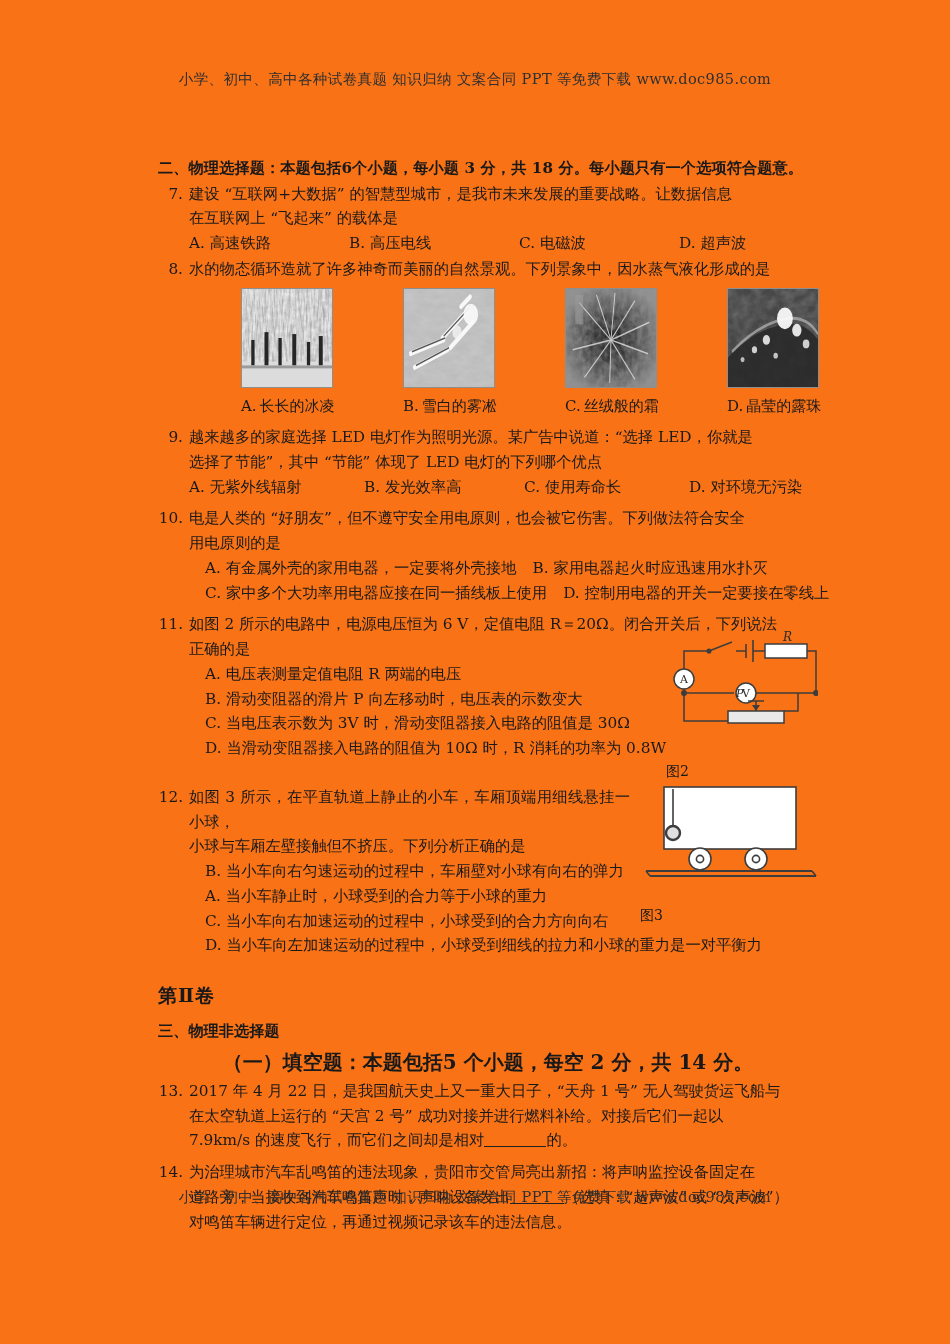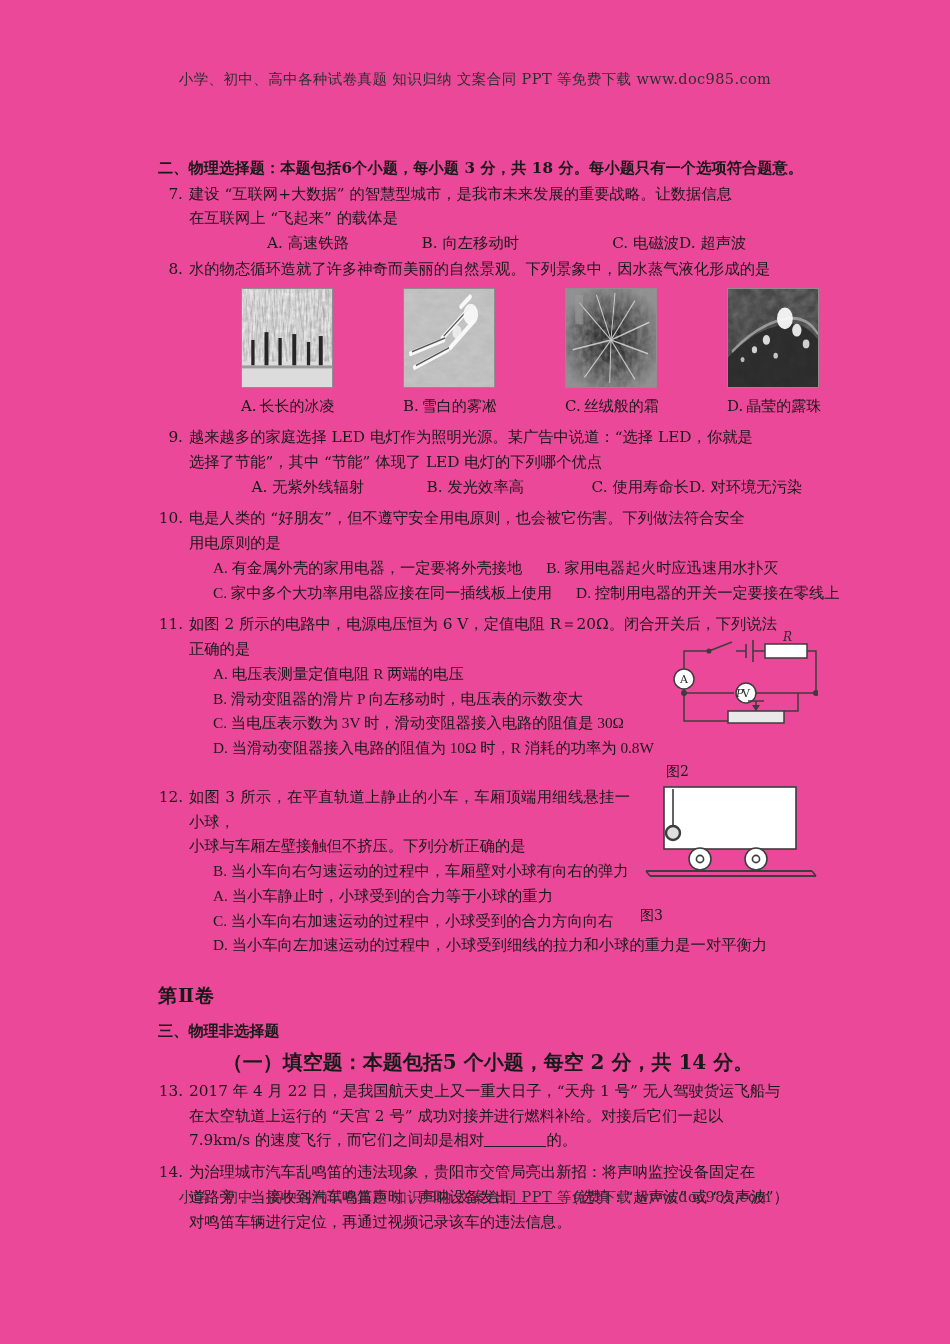--- a/index.html
+++ b/index.html
@@ -6,21 +6,21 @@
   html, body {
     margin: 0; padding: 0;
     width: 950px; height: 1344px;
     background: #ffffff;
     font-family: "DejaVu Serif", "Liberation Serif", serif;
     overflow: hidden;
   }
   #page {
     position: relative;
     width: 950px; height: 1344px;
-    background: #ec4899;
+    background: #f97316;
   }
 
   
   .wm {
     position: absolute;
     left: 0; width: 950px;
     text-align: center;
     font-family: "DejaVu Serif", "Liberation Serif", serif;
     font-size: 14.5px;
     color: #2f2f2f;
@@ -57,25 +57,24 @@
   }
   .q .num { text-align: right; padding-right: 6px; white-space: nowrap; }
   .q .body { }
 
   .stem { text-align: justify; text-justify: inter-ideograph; }
 
   
   .opts-inline {
     display: flex;
     margin-top: 0px;
-    text-align: right;
   }
   .opts-inline .op { white-space: nowrap; }
 
-  .op-stack .op { white-space: nowrap; margin-left: 24px; font-family: Liberation Serif, serif; }
+  .op-stack .op { white-space: nowrap; margin-left: 16px; }
 
   
   #q8-figs {
     display: flex;
     gap: 26px;
     margin-top: 6px;
     margin-left: 8px;
   }
   .figcell { width: 136px; padding-left: 44px; }
   .photo {
@@ -134,21 +133,21 @@
 
     <div class="sec-head">二、物理选择题：本题包括6个小题，每小题 3 分，共 18 分。每小题只有一个选项符合题意。</div>
 
     <div class="q">
       <div class="num">7.</div>
       <div class="body">
         <div class="stem">建设 “互联网+大数据” 的智慧型城市，是我市未来发展的重要战略。让数据信息</div>
         <div class="stem">在互联网上 “飞起来” 的载体是</div>
         <div class="opts-inline">
           <div class="op" style="width:160px"><span>A.</span> <span>高速铁路</span></div>
-          <div class="op" style="width:170px"><span>B.</span> <span>向左移动时</span></div>
+          <div class="op" style="width:170px"><span>B.</span> <span>高压电线</span></div>
           <div class="op" style="width:160px"><span>C.</span> <span>电磁波</span></div>
           <div class="op"><span>D.</span> <span>超声波</span></div>
         </div>
       </div>
     </div>
 
     <div class="q">
       <div class="num">8.</div>
       <div class="body">
         <div class="stem">水的物态循环造就了许多神奇而美丽的自然景观。下列景象中，因水蒸气液化形成的是</div>

